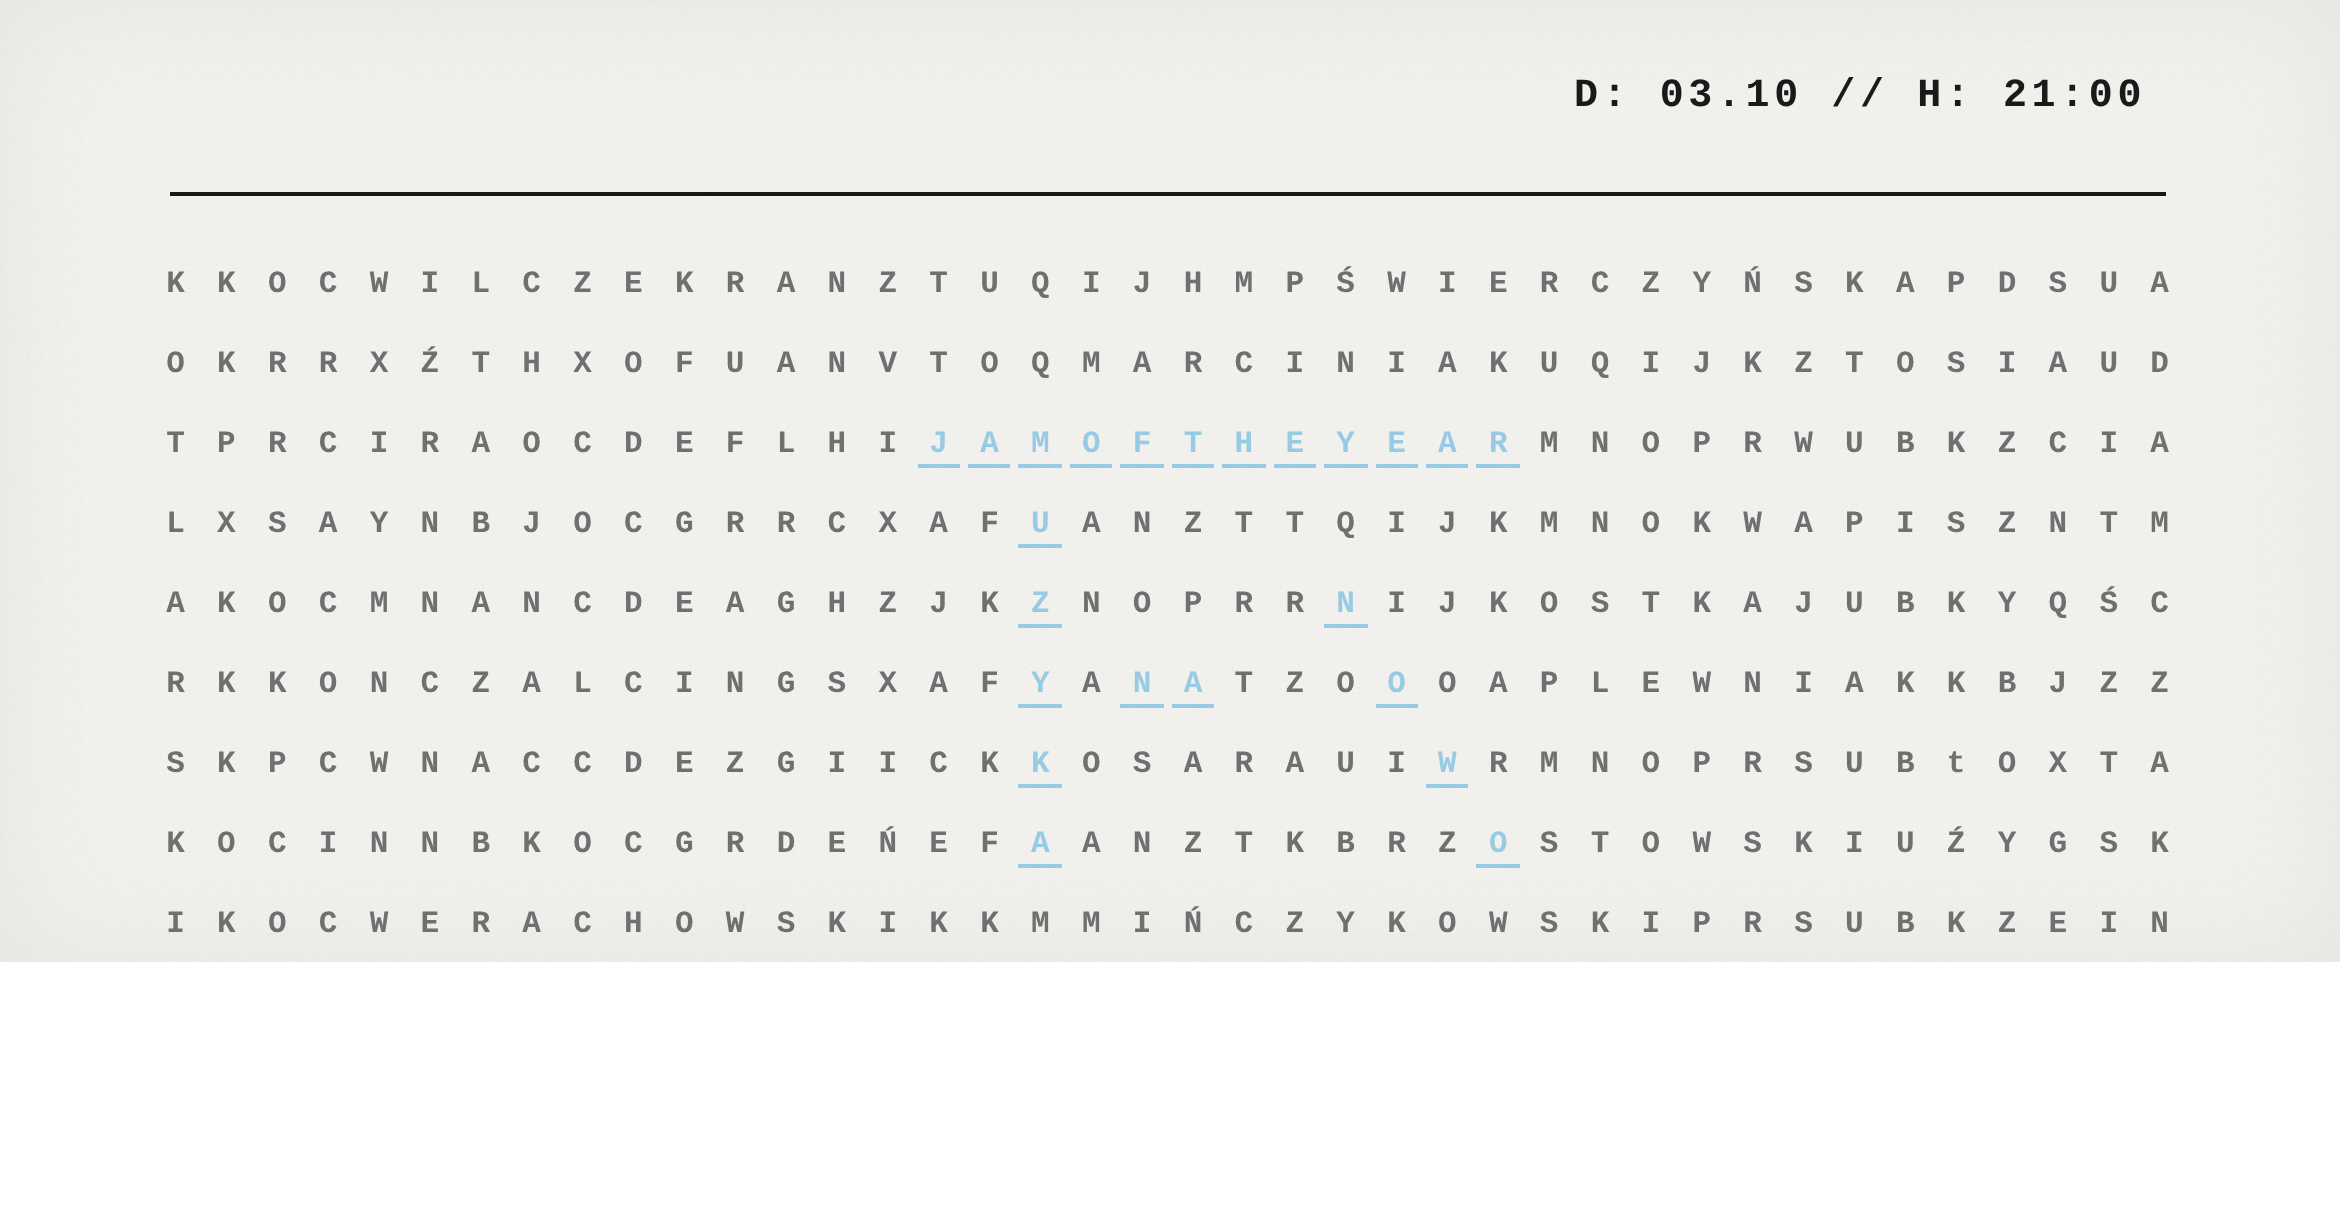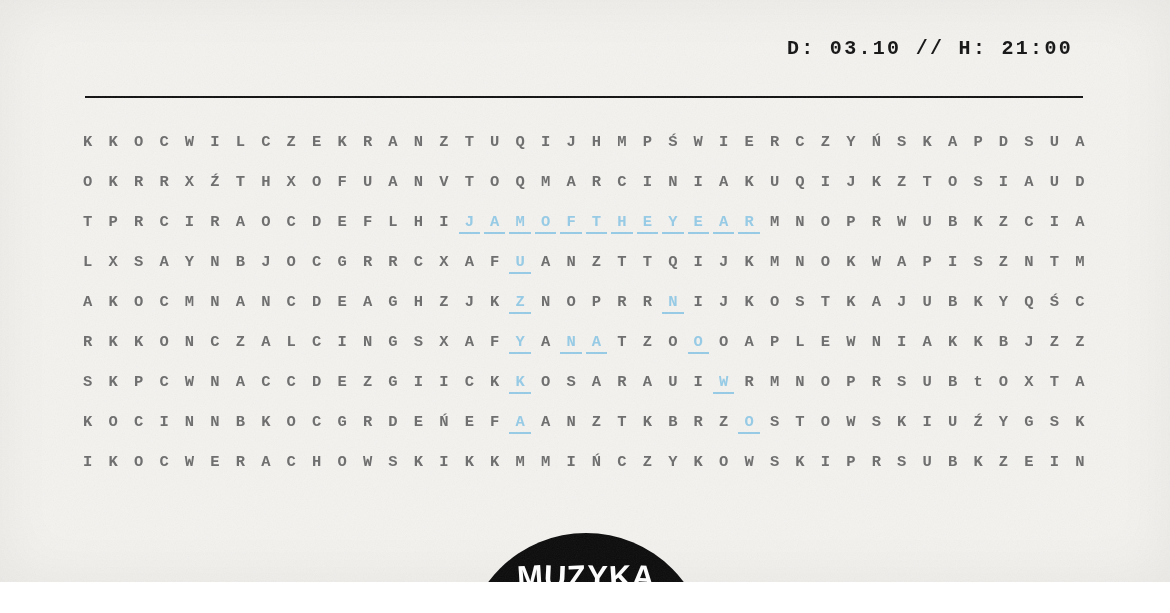--- a/index.html
+++ b/index.html
@@ -1,21 +1,21 @@
 <!DOCTYPE html>
 <html style="--bg: #f3f2ef; --letter: #6d6d6d; --hl: #96cbe6; --line: #121212; --circle: #0b0b0b; --logo: #ffffff;"><head>
 <meta charset="utf-8">
 <style>
   :root{
     --bg:#f3f2ef; --letter:#6d6d6d; --hl:#96cbe6; --line:#121212;
     --circle:#0b0b0b; --logo:#ffffff;
   }
   html,body{margin:0;padding:0;}
   .page{
-    position:relative;width:1170px;height:582px;overflow:hidden;
+    position:relative;width:1170px;height:481px;overflow:hidden;
     background:var(--bg);
     font-family:"Liberation Mono","DejaVu Sans Mono",monospace;
     box-shadow:inset 0 0 60px rgba(0,0,0,0.05);
   }
   .grain{position:absolute;left:0;top:0;z-index:10;pointer-events:none;}
   .event-datetime{
     position:absolute;top:37px;right:97px;
     font-size:20px;font-weight:700;color:#141414;letter-spacing:2.3px;
     white-space:pre;
   }

